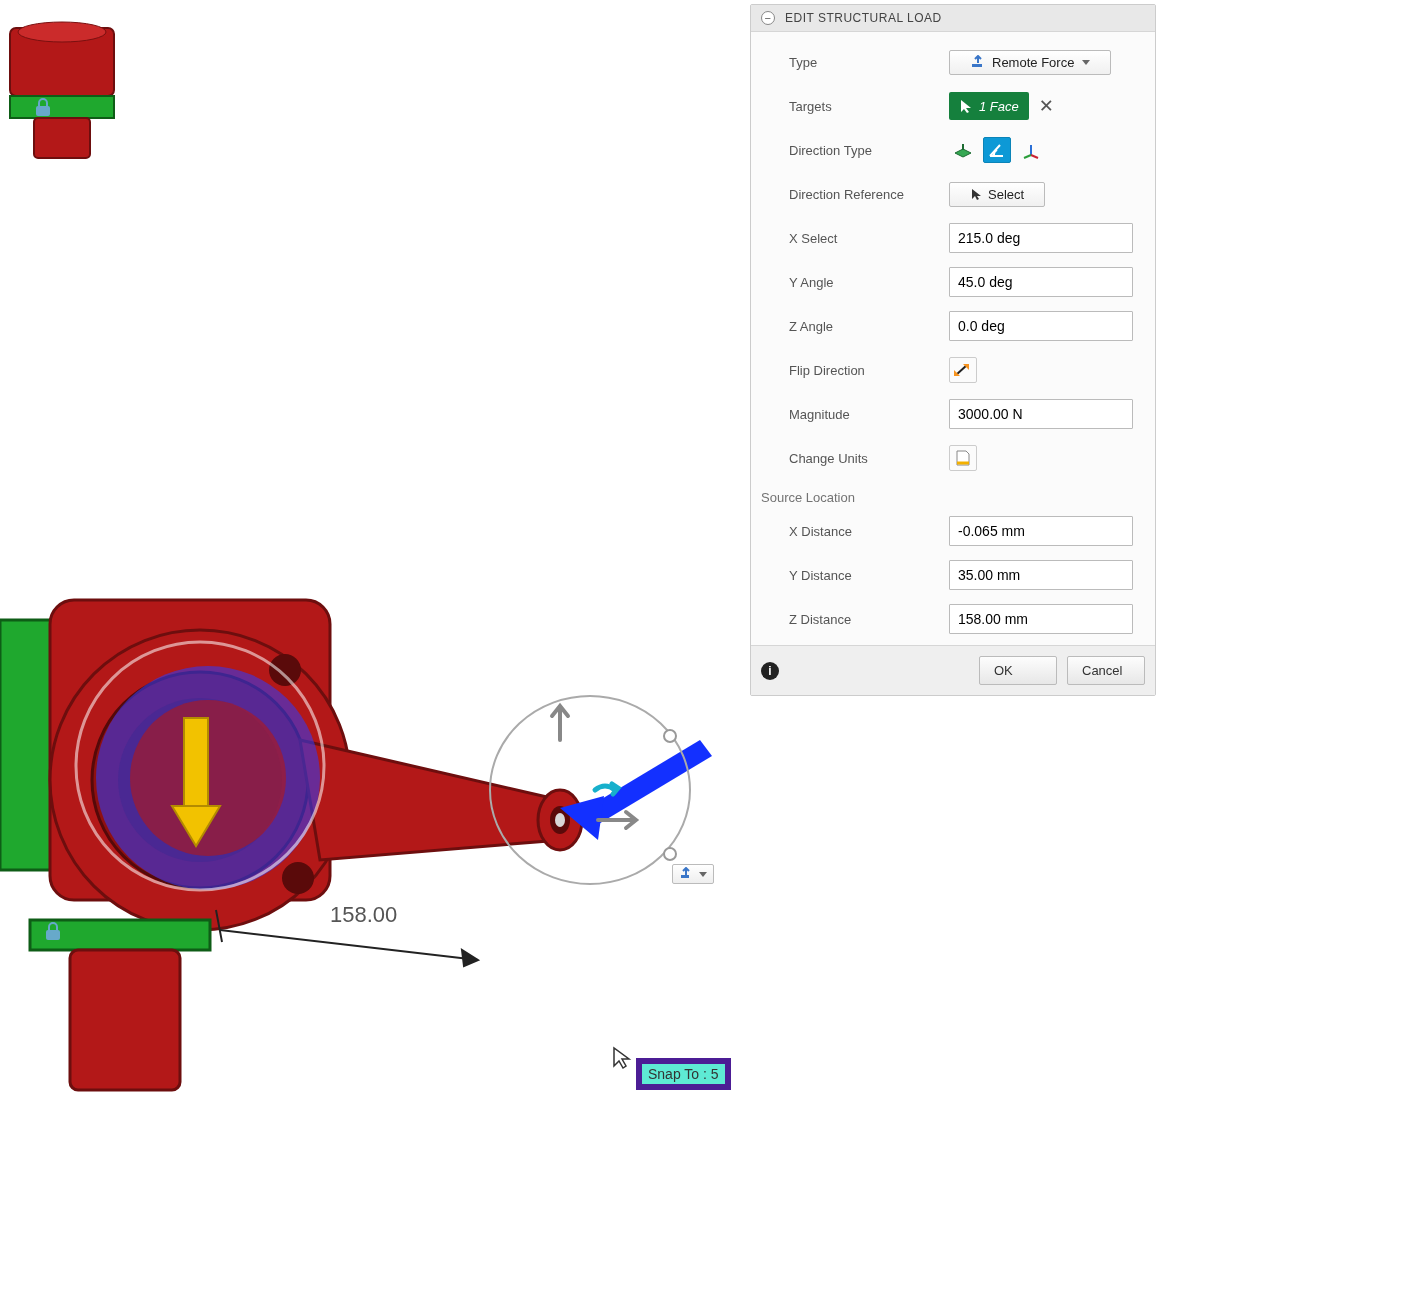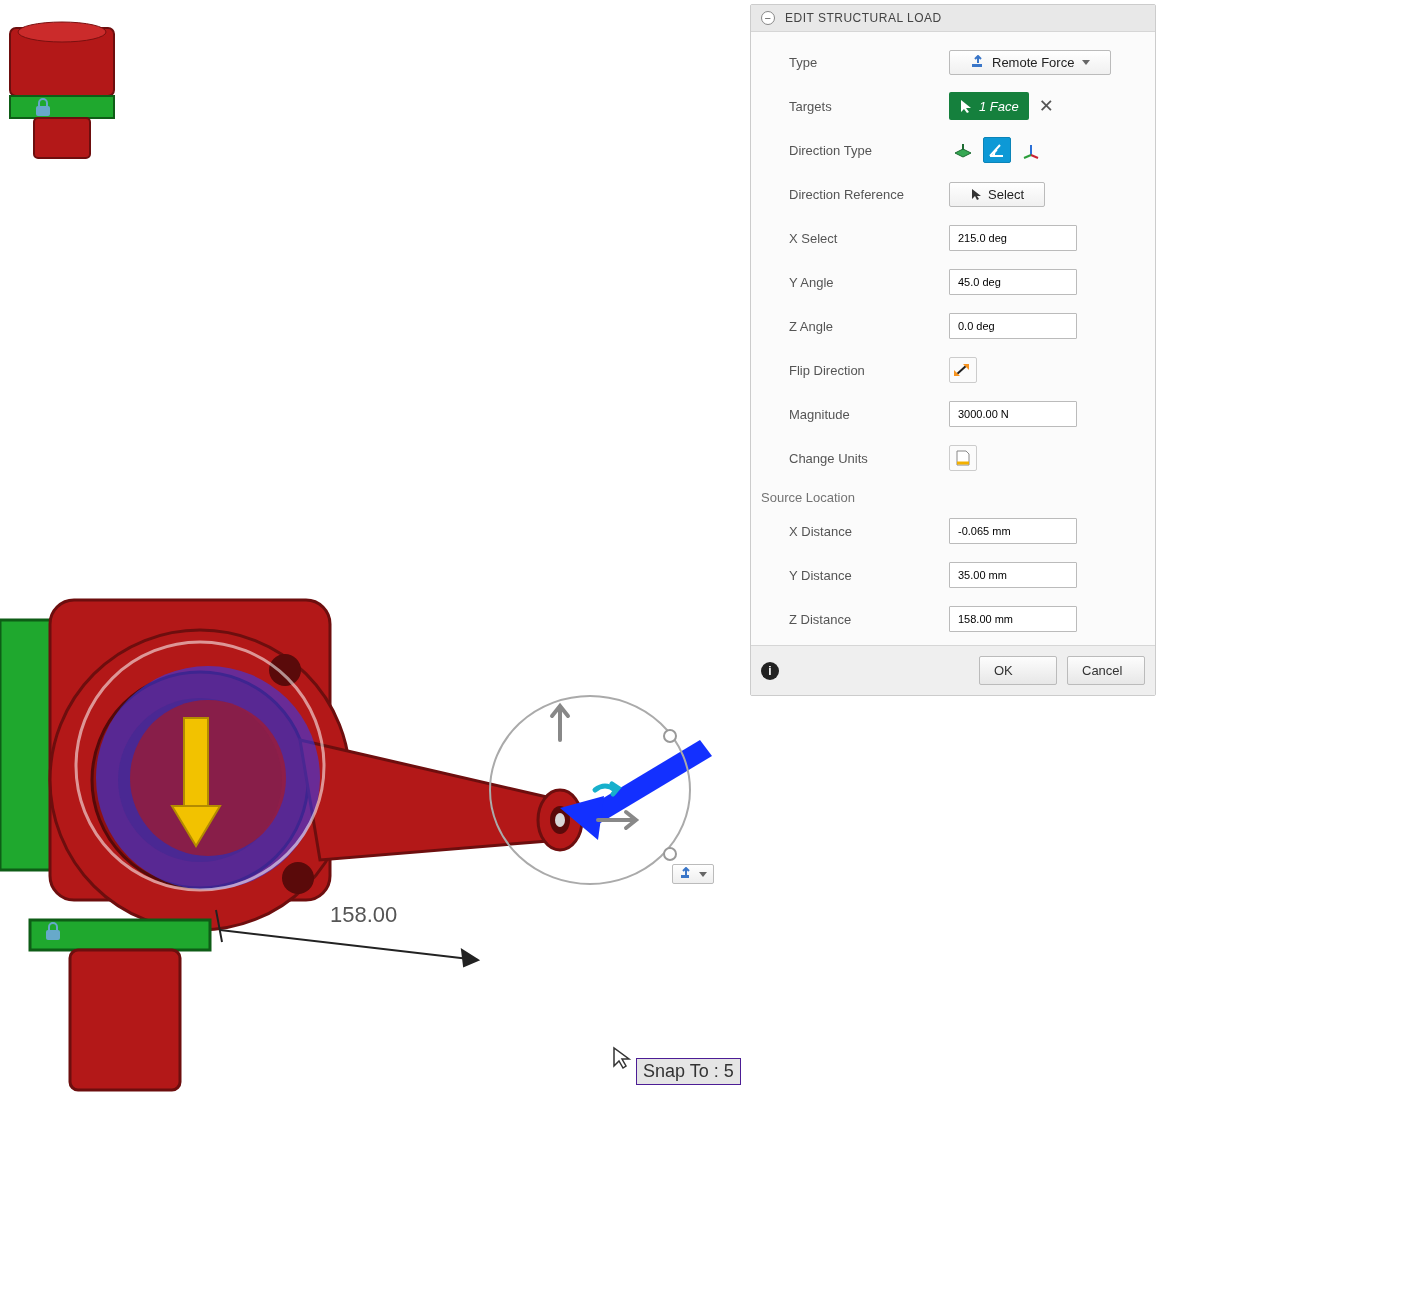--- a/index.html
+++ b/index.html
@@ -113,24 +113,24 @@
     align-items: center; justify-content: center;
     border-radius: 2px;
     cursor: pointer;
   }
   .icon-btn.selected {
     background: #0d99d6;
     border-color: #0b84b8;
   }
   
   .text-input {
-    width: 128px;
+    width: 184px;
     border: 1px solid #bbb;
     padding: 6px 8px;
-    font-size: 11px;
+    font-size: 14px;
     background: #fff;
     border-radius: 1px;
   }
   .section-title {
     font-weight: normal;
     padding: 10px 0 4px;
     color: #737373;
   }
   
   .panel-footer {
@@ -167,24 +167,24 @@
   
   .canvas { position: absolute; left: 0; top: 0; width: 750px; height: 1294px; }
   .dim-label {
     position: absolute;
     font-size: 22px;
     color: #555;
     margin-top: 12px;
   }
   .tooltip {
     position: absolute;
-    border: 1px solid #4c1d95;
-    background: #e5e5e5;
+    border: 6px solid #4c1d95;
+    background: #5eead4;
     padding: 2px 6px;
-    font-size: 18px;
+    font-size: 14px;
     color: #333;
   }
   .mini-tool {
     position: absolute;
     display: inline-flex;
     align-items: center;
     border: 1px solid #bbb;
     background: linear-gradient(#fff,#eee);
     padding: 2px 6px;
     gap: 4px;

